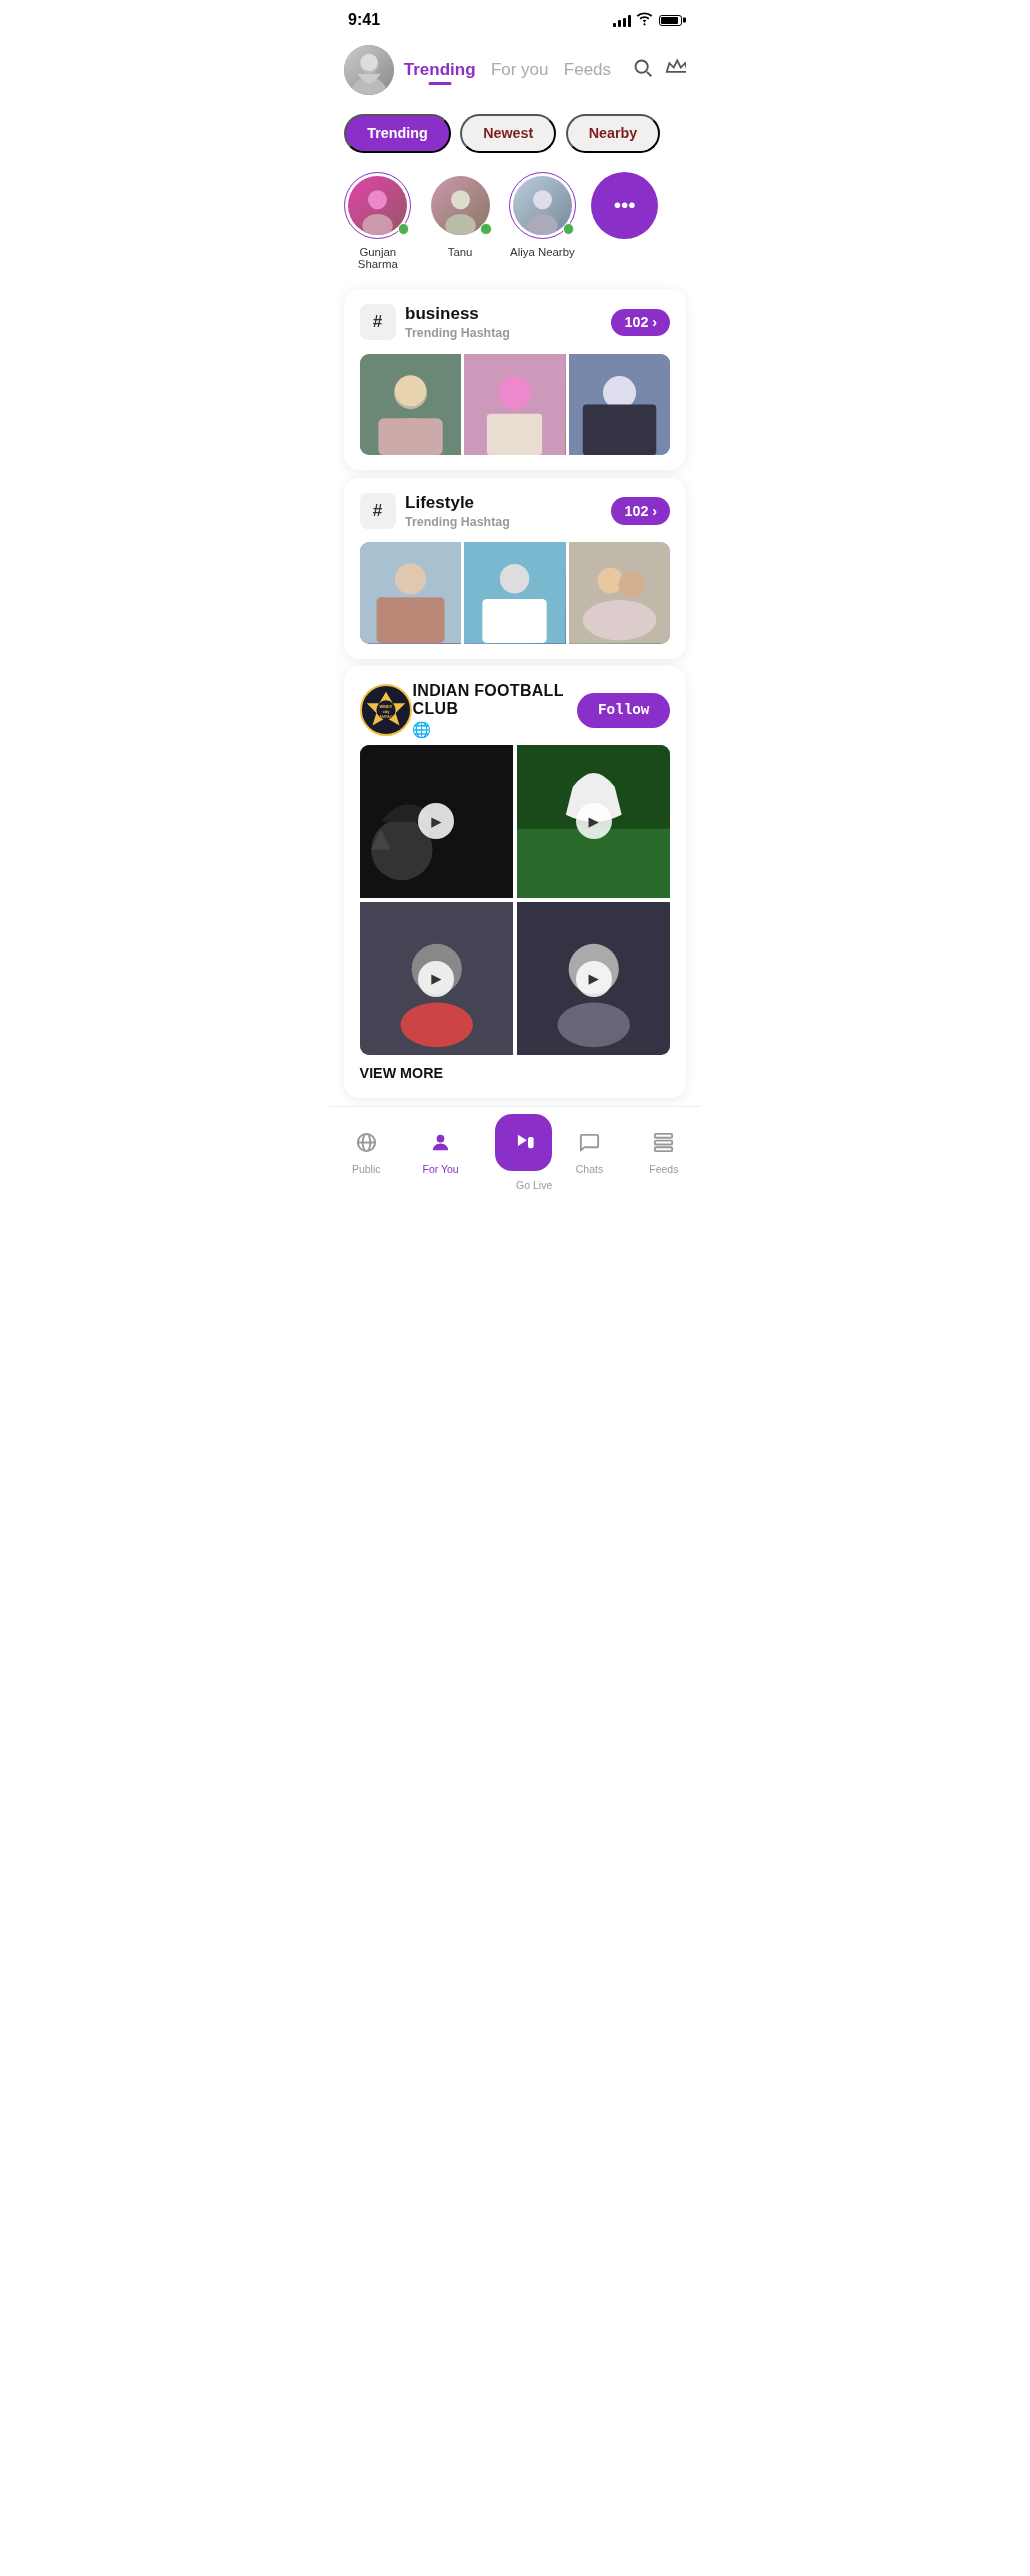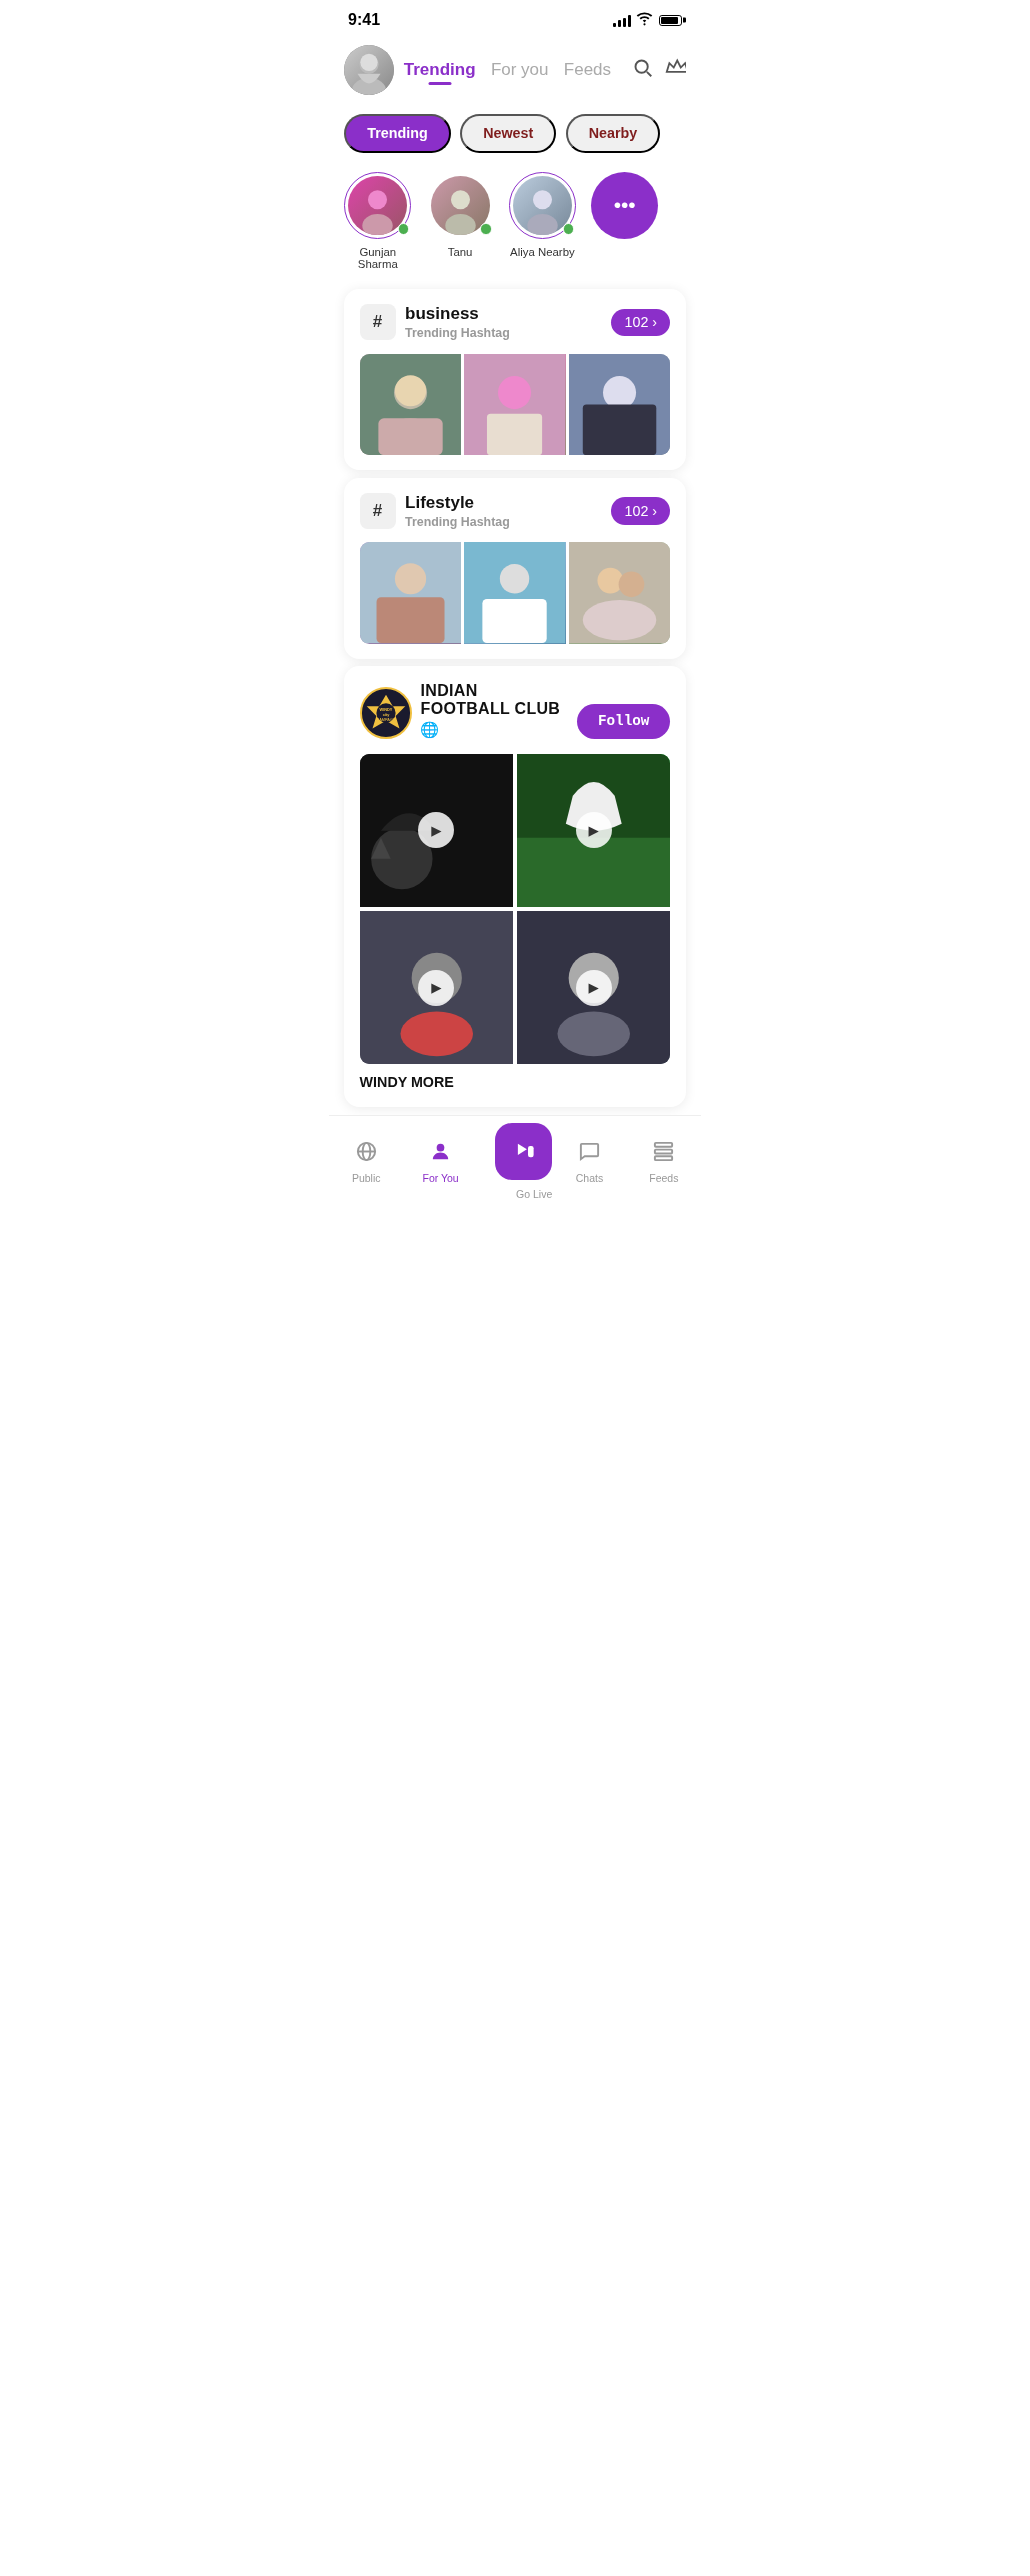--- a/index.html
+++ b/index.html
@@ -262,21 +262,21 @@
       color: #999;
       margin-top: 1.9px;
       font-weight: bold;
     }
     .count-badge {
       background: #8B2FC9;
       color: #fff;
       padding: 5.7px 13.4px;
       border-radius: 19px;
       font-size: 14.3px;
-      font-weight: 400;
+      font-weight: 700;
       display: flex;
       align-items: center;
       gap: 3.8px;
       cursor: pointer;
     }
 
     
     .img-grid {
       display: grid;
       grid-template-columns: repeat(3, 1fr);
@@ -290,23 +290,23 @@
       position: relative;
     }
     
     .img-person-1 { background: linear-gradient(160deg, #c9a, #a67, #765); }
     .img-person-2 { background: linear-gradient(160deg, #e8c, #b89, #987); }
     .img-person-3 { background: linear-gradient(160deg, #abc, #789, #567); }
 
     
     .club-header {
       display: flex;
-      align-items: flex-end;
-      gap: 9px;
-      margin-bottom: 15px;
+      align-items: center;
+      gap: 1px;
+      margin-bottom: 6px;
     }
     .club-logo {
       width: 52px;
       height: 52px;
       flex-shrink: 0;
     }
     .club-info { flex: 1; }
     .club-name {
       font-size: 16px;
       font-weight: 800;
@@ -670,21 +670,21 @@
     <div class="video-cell video-bg-4">
       <svg viewBox="0 0 110 110" width="100%" height="100%">
         <rect width="110" height="110" fill="#334"></rect>
         <circle cx="55" cy="48" r="18" fill="#aaa"></circle>
         <ellipse cx="55" cy="88" rx="26" ry="16" fill="#667"></ellipse>
       </svg>
       <div class="play-btn">▶</div>
     </div>
   </div>
 
-  <div class="view-more">WINDY MORE</div>
+  <div class="view-more">VIEW MORE</div>
 </div>
 
 <div class="bottom-nav">
   <div class="nav-item">
     <div class="nav-item-icon">
       <svg width="23" height="23" viewBox="0 0 24 24" fill="none" stroke="#999" stroke-width="2">
         <circle cx="12" cy="12" r="9"></circle>
         <ellipse cx="12" cy="12" rx="4" ry="9"></ellipse>
         <line x1="3" y1="12" x2="21" y2="12"></line>
       </svg>

